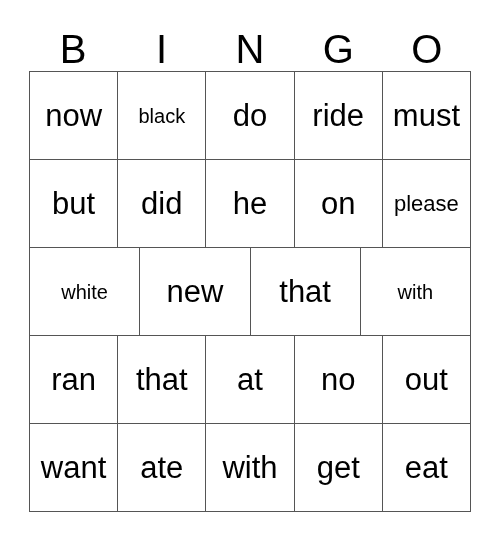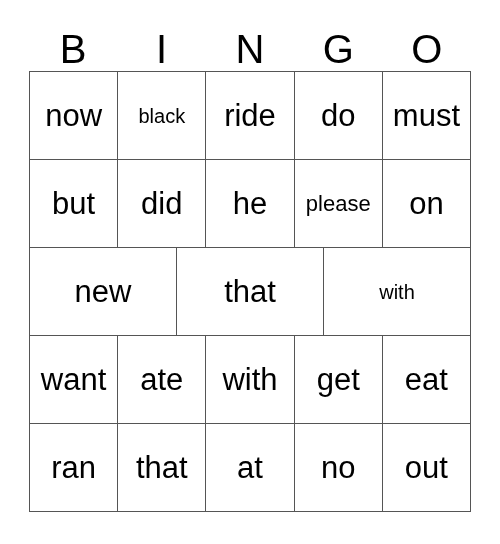--- a/index.html
+++ b/index.html
@@ -104,57 +104,78 @@
   <div class="grid" id="bingo-grid">
 
     <div class="grid-row">
       <div class="cell">
         <span class="cell-word">now</span>
       </div>
       <div class="cell">
         <span class="cell-word s-sm">black</span>
       </div>
       <div class="cell">
-        <span class="cell-word">ride</span>
+        <span class="cell-word">do</span>
       </div>
       <div class="cell">
-        <span class="cell-word">do</span>
+        <span class="cell-word">ride</span>
       </div>
       <div class="cell">
         <span class="cell-word">must</span>
       </div>
     </div>
 
     <div class="grid-row">
       <div class="cell">
         <span class="cell-word">but</span>
       </div>
       <div class="cell">
         <span class="cell-word">did</span>
       </div>
       <div class="cell">
         <span class="cell-word">he</span>
       </div>
       <div class="cell">
-        <span class="cell-word s-xs">please</span>
+        <span class="cell-word">on</span>
       </div>
       <div class="cell">
-        <span class="cell-word">on</span>
+        <span class="cell-word s-xs">please</span>
       </div>
     </div>
 
     <div class="grid-row">
+      <div class="cell">
+        <span class="cell-word s-sm">white</span>
+      </div>
       <div class="cell">
         <span class="cell-word">new</span>
       </div>
       <div class="cell">
         <span class="cell-word">that</span>
       </div>
       <div class="cell">
         <span class="cell-word s-sm">with</span>
+      </div>
+    </div>
+
+    <div class="grid-row">
+      <div class="cell">
+        <span class="cell-word">ran</span>
+      </div>
+      <div class="cell">
+        <span class="cell-word">that</span>
+      </div>
+      <div class="cell">
+        <span class="cell-word">at</span>
+      </div>
+      <div class="cell">
+        <span class="cell-word">no</span>
+      </div>
+      <div class="cell">
+        <span class="cell-word">out</span>
       </div>
     </div>
 
     <div class="grid-row">
       <div class="cell">
         <span class="cell-word">want</span>
       </div>
       <div class="cell">
         <span class="cell-word">ate</span>
       </div>
@@ -162,32 +183,14 @@
         <span class="cell-word">with</span>
       </div>
       <div class="cell">
         <span class="cell-word">get</span>
       </div>
       <div class="cell">
         <span class="cell-word">eat</span>
       </div>
     </div>
 
-    <div class="grid-row">
-      <div class="cell">
-        <span class="cell-word">ran</span>
-      </div>
-      <div class="cell">
-        <span class="cell-word">that</span>
-      </div>
-      <div class="cell">
-        <span class="cell-word">at</span>
-      </div>
-      <div class="cell">
-        <span class="cell-word">no</span>
-      </div>
-      <div class="cell">
-        <span class="cell-word">out</span>
-      </div>
-    </div>
-
   </div>
 </div>
 
 </body></html>

